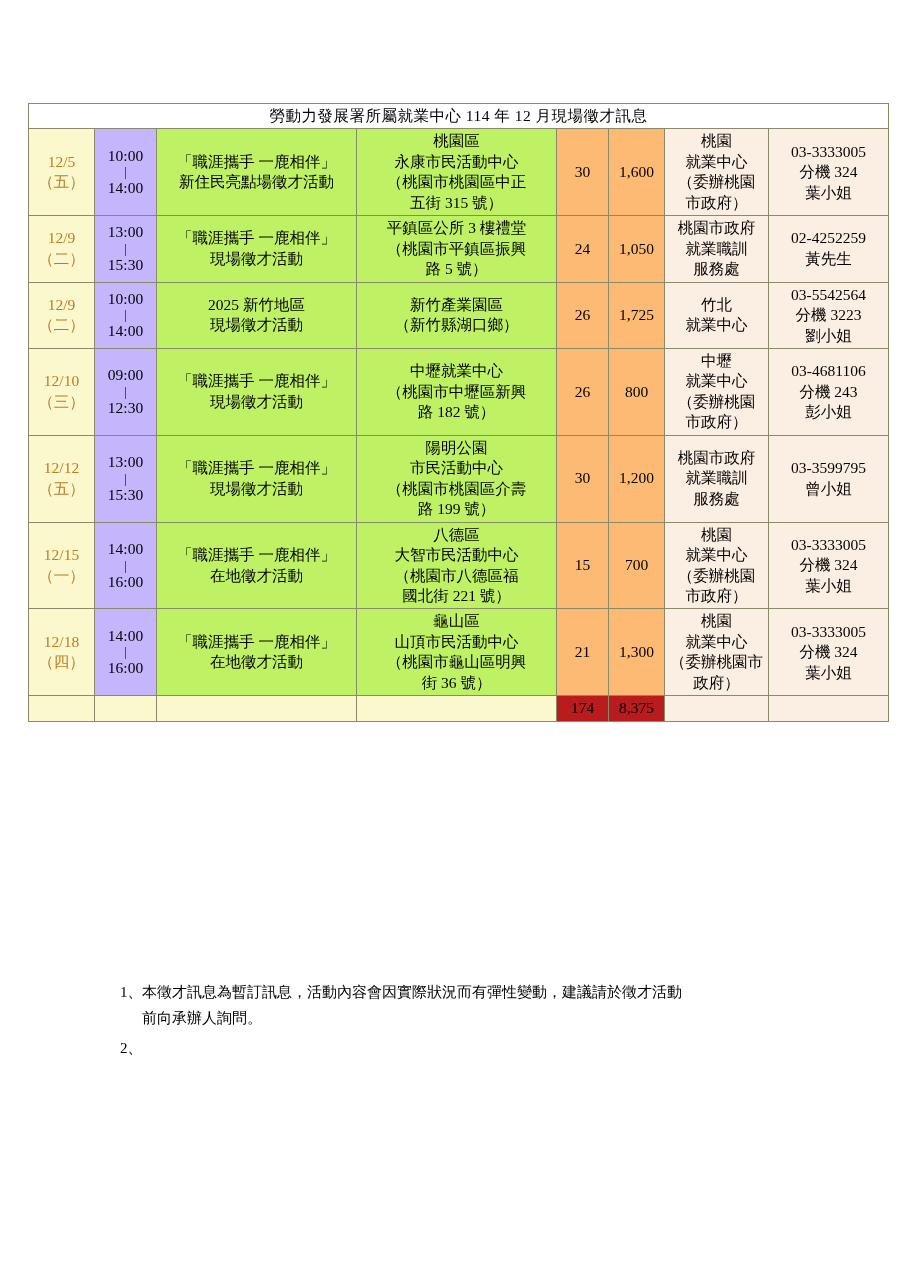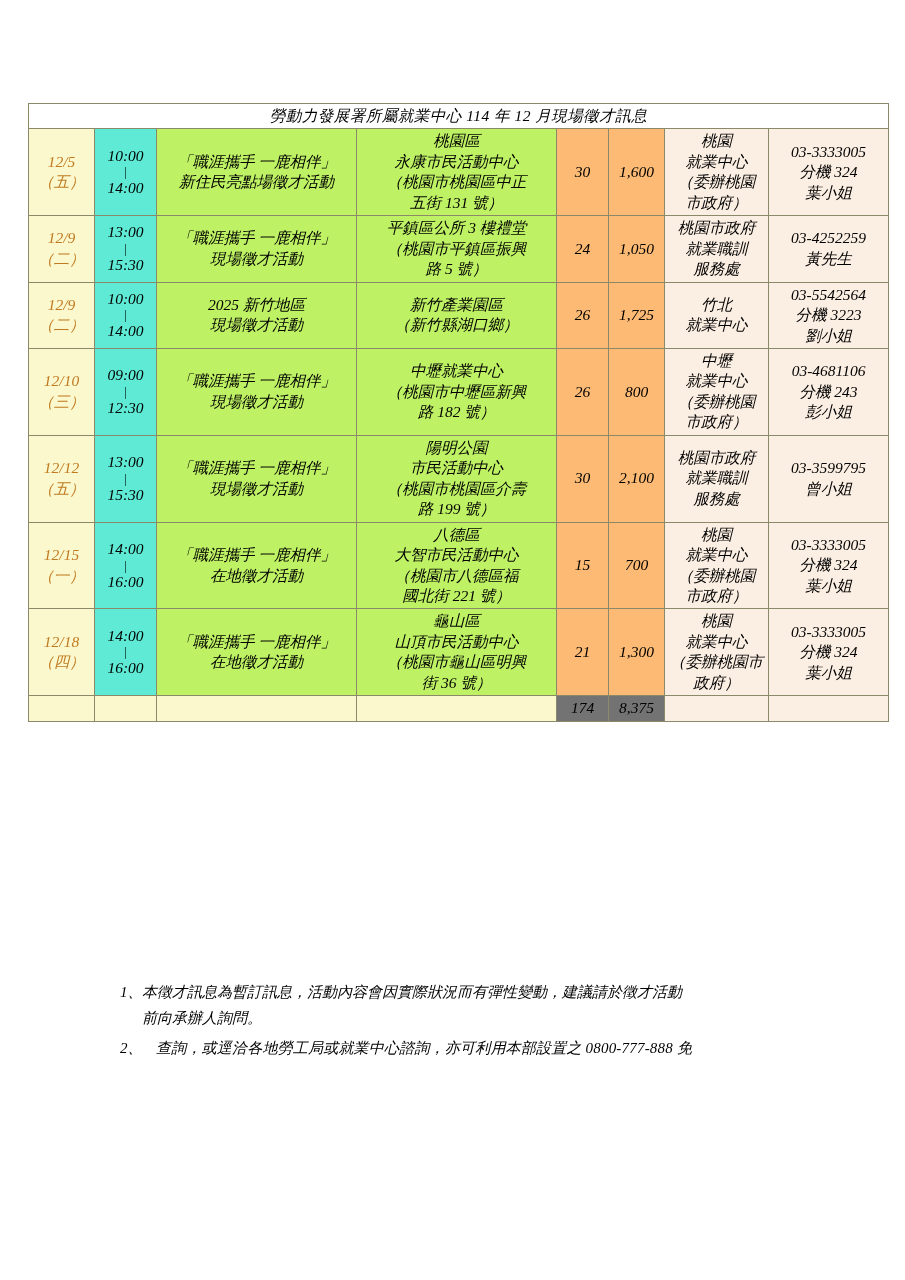--- a/index.html
+++ b/index.html
@@ -14,21 +14,20 @@
     color: #000000;
     position: relative;
     overflow: hidden;
   }
   .page {
     position: absolute;
     left: 0; top: 0;
     width: 905px;
     height: 1280px;
     box-sizing: border-box;
-    font-style: italic;
   }
   .doc {
     position: absolute;
     left: 28px;
     top: 103px;
     width: 852px;
   }
   table.recruit {
     border-collapse: collapse;
     width: 852px;
@@ -66,40 +65,40 @@
   col.c-phone  { width: 120px; }
 
   td.date {
     background: #fbf8cd;
     color: #c07a20;
     font-size: 15px;
     line-height: 1.5;
     margin-left: 8px;
   }
   td.time {
-    background: #5eead4;
+    background: #c4b5fd;
     font-size: 14.5px;
     line-height: 1.35;
   }
   td.time .dash { display: block; font-size: 12px; line-height: 1.0; }
   td.name, td.place {
     background: #bef264;
     line-height: 1.5;
   }
   td.num {
     background: #fdba74;
     font-size: 15.5px;
   }
   td.org, td.phone {
     background: #fbeee2;
     line-height: 1.45;
     font-size: 15px;
   }
   td.total-blank { background: #fbf8cd; }
-  td.total-num { background: #737373; font-size: 15.5px; margin-left: 30px; }
+  td.total-num { background: #b91c1c; font-size: 15.5px; margin-left: 30px; }
   td.total-empty { background: #fbeee2; }
 
   .notes {
     position: absolute;
     left: 120px;
     top: 980px;
     width: 720px;
     font-size: 15px;
     line-height: 1.72;
   }
@@ -161,21 +160,21 @@
             <span>14:00</span>
           </td>
           <td class="name">
             <span>「職涯攜手 一鹿相伴」</span><br>
             <span>新住民亮點場徵才活動</span>
           </td>
           <td class="place">
             <span>桃園區</span><br>
             <span>永康市民活動中心</span><br>
             <span>（桃園市桃園區中正</span><br>
-            <span>五街 131 號）</span>
+            <span>五街 315 號）</span>
           </td>
           <td class="num">30</td>
           <td class="num">1,600</td>
           <td class="org">
             <span>桃園</span><br>
             <span>就業中心</span><br>
             <span>（委辦桃園</span><br>
             <span>市政府）</span>
           </td>
           <td class="phone">
@@ -205,21 +204,21 @@
             <span>路 5 號）</span>
           </td>
           <td class="num">24</td>
           <td class="num">1,050</td>
           <td class="org">
             <span>桃園市政府</span><br>
             <span>就業職訓</span><br>
             <span>服務處</span>
           </td>
           <td class="phone">
-            <span>03-4252259</span><br>
+            <span>02-4252259</span><br>
             <span>黃先生</span>
           </td>
         </tr>
 
         <tr>
           <td class="date">
             <span>12/9</span><br>
             <span>（二）</span>
           </td>
           <td class="time">
@@ -296,21 +295,21 @@
             <span>「職涯攜手 一鹿相伴」</span><br>
             <span>現場徵才活動</span>
           </td>
           <td class="place">
             <span>陽明公園</span><br>
             <span>市民活動中心</span><br>
             <span>（桃園市桃園區介壽</span><br>
             <span>路 199 號）</span>
           </td>
           <td class="num">30</td>
-          <td class="num">2,100</td>
+          <td class="num">1,200</td>
           <td class="org">
             <span>桃園市政府</span><br>
             <span>就業職訓</span><br>
             <span>服務處</span>
           </td>
           <td class="phone">
             <span>03-3599795</span><br>
             <span>曾小姐</span>
           </td>
         </tr>
@@ -400,17 +399,16 @@
   </div>
 
   <div class="notes">
     <div class="note">
       <span class="marker">1、</span>
       <span class="body">本徵才訊息為暫訂訊息，活動內容會因實際狀況而有彈性變動，建議請於徵才活動</span>
       <span class="ind">前向承辦人詢問。</span>
     </div>
     <div class="note">
       <span class="marker">2、</span>
-      <span class="ind2 mono">查詢，或逕洽各地勞工局或就業中心諮詢，亦可利用本部設置之 0800-777-888 免</span>
     </div>
   </div>
 
 </div>
 
 </body></html>

